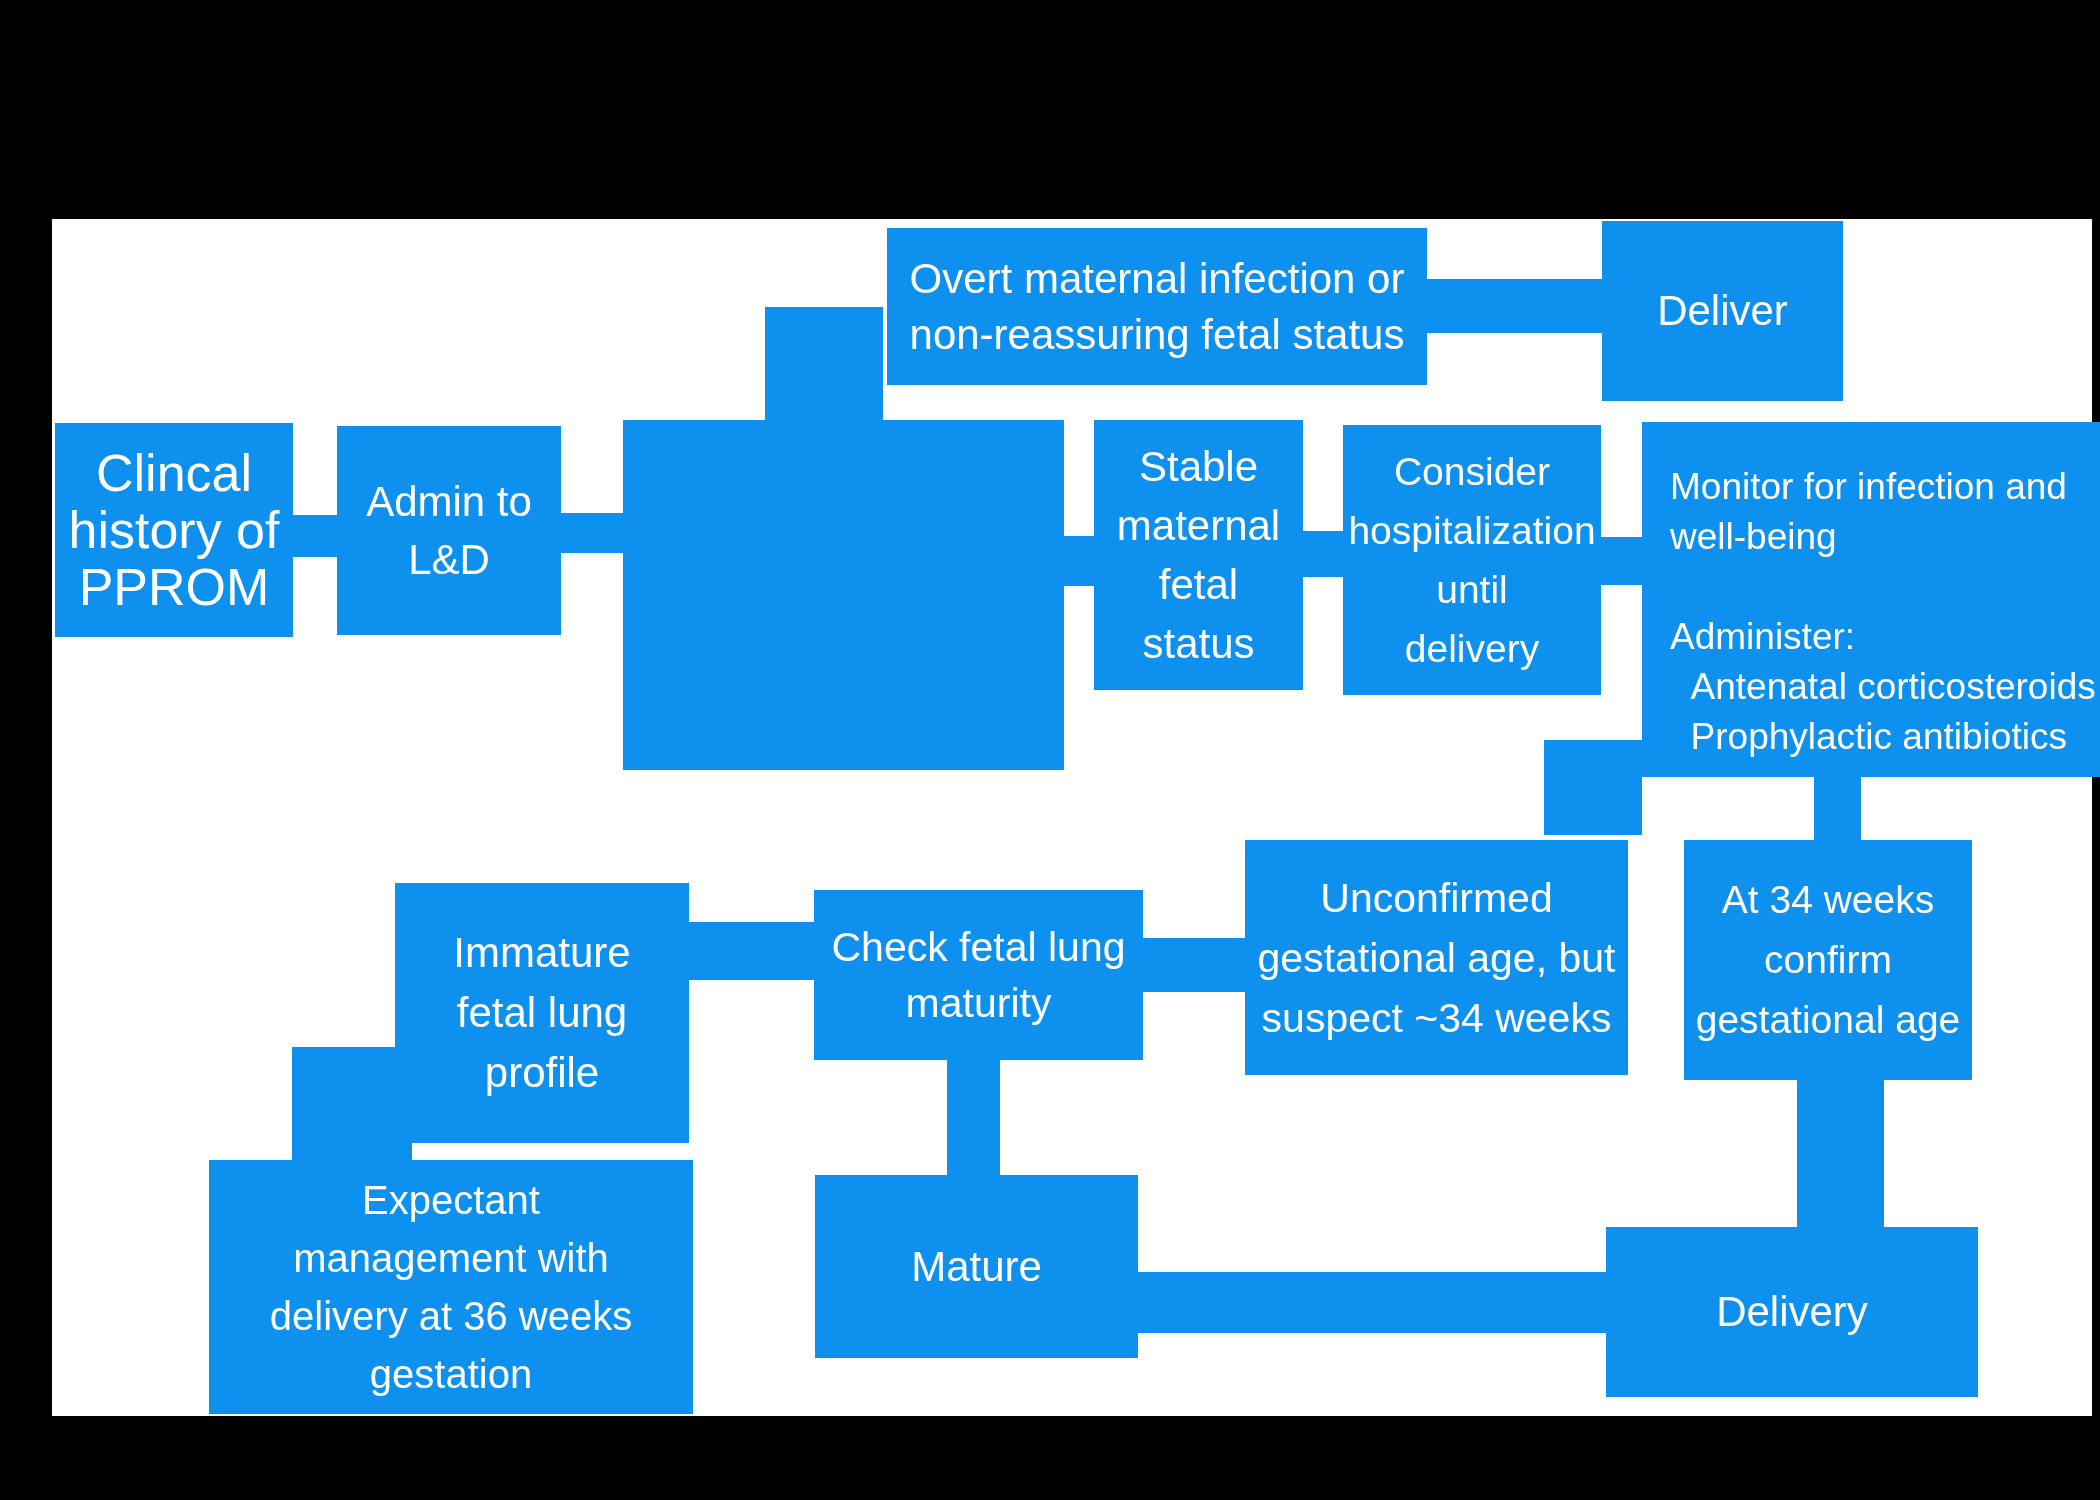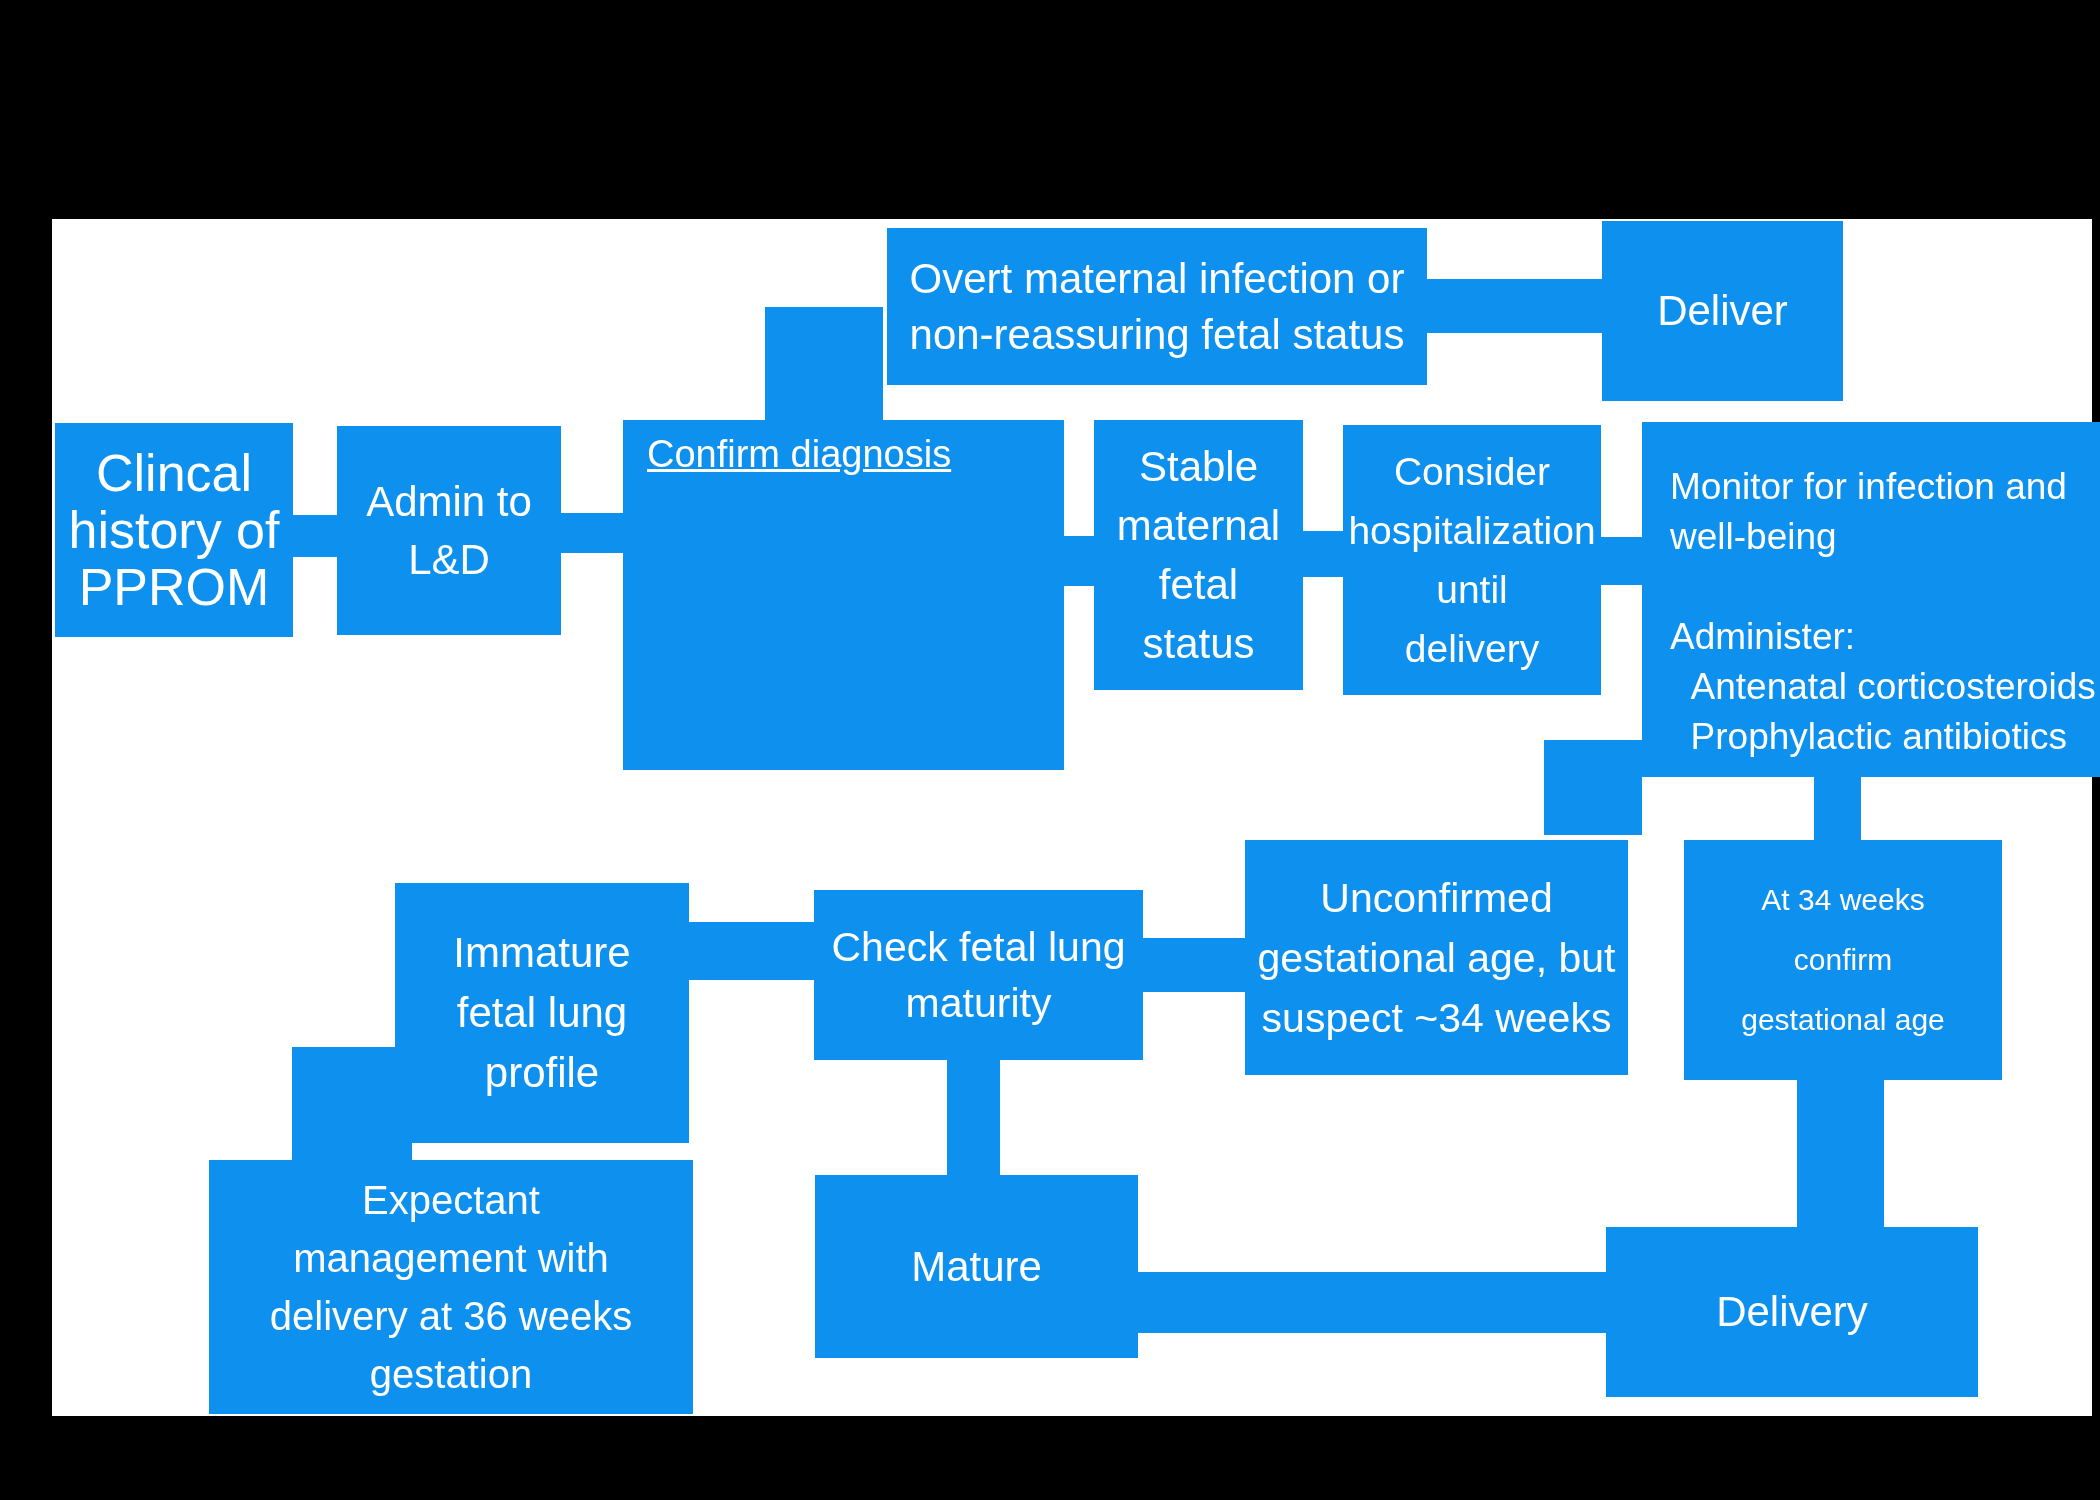--- a/index.html
+++ b/index.html
@@ -28,21 +28,21 @@
   .n-confirm    {left:623px;  top:420px;  width:441px; height:350px; font-size:38px; line-height:49px;
                  display:block;text-align:left;padding:10px 0 0 24px;box-sizing:border-box;}
   .confirm-title{text-decoration:underline;white-space:pre;}
   .confirm-items{white-space:pre-wrap;}
   .n-overt      {left:887px;  top:228px;  width:540px; height:157px; font-size:42px; line-height:56px;justify-content:center;}
   .n-deliver    {left:1602px; top:221px;  width:241px; height:180px; font-size:42px;}
   .n-stable     {left:1094px; top:420px;  width:209px; height:270px; font-size:42px; line-height:59px;}
   .n-consider   {left:1343px; top:425px;  width:258px; height:270px; font-size:39px; line-height:59px;}
   .n-monitor    {left:1642px; top:422px;  width:458px; height:355px; font-size:37px; line-height:50px;
                  display:block;text-align:left;padding:40px 0 0 28px;box-sizing:border-box;white-space:pre-wrap;}
-  .n-at34       {left:1684px; top:840px;  width:318px; height:240px; font-size:30px; line-height:60px;}
+  .n-at34       {left:1684px; top:840px;  width:288px; height:240px; font-size:39px; line-height:60px;}
   .n-unconfirmed{left:1245px; top:840px;  width:383px; height:235px; font-size:41px; line-height:60px;}
   .n-check      {left:814px;  top:890px;  width:329px; height:170px; font-size:41px; line-height:56px;}
   .n-immature   {left:395px;  top:883px;  width:294px; height:260px; font-size:42px; line-height:60px;}
   .n-expectant  {left:209px;  top:1160px; width:484px; height:254px; font-size:40px; line-height:58px;}
   .n-mature     {left:815px;  top:1175px; width:323px; height:183px; font-size:42px;}
   .n-delivery   {left:1606px; top:1227px; width:372px; height:170px; font-size:42px;}
 
   
   .c1 {left:293px;  top:515px;  width:44px;  height:42px;}
   .c2 {left:561px;  top:513px;  width:62px;  height:40px;}
@@ -88,21 +88,20 @@
 history of
 PPROM</div>
 </div>
 
 <div class="node n-admit">
   <div class="lbl">Admin to
 L&amp;D</div>
 </div>
 
 <div class="node n-confirm">
-  <div class="confirm-title">Confirm diagnosis</div>
 </div>
 
 <div class="node n-overt">
   <div class="lbl">Overt maternal infection or
 non-reassuring fetal status</div>
 </div>
 
 <div class="node n-deliver">
   <div class="lbl">Deliver</div>
 </div>

